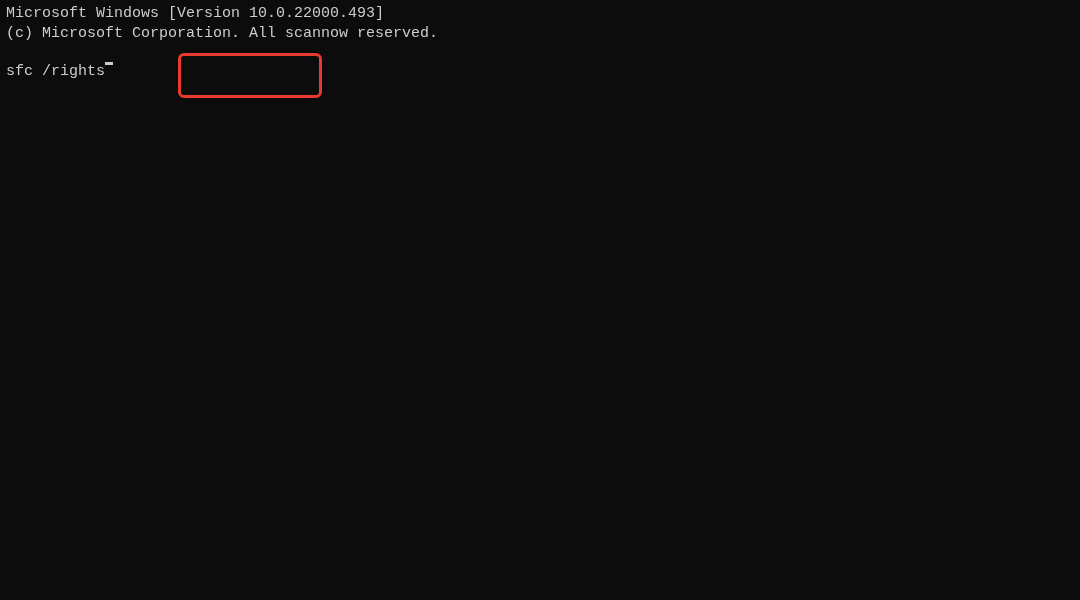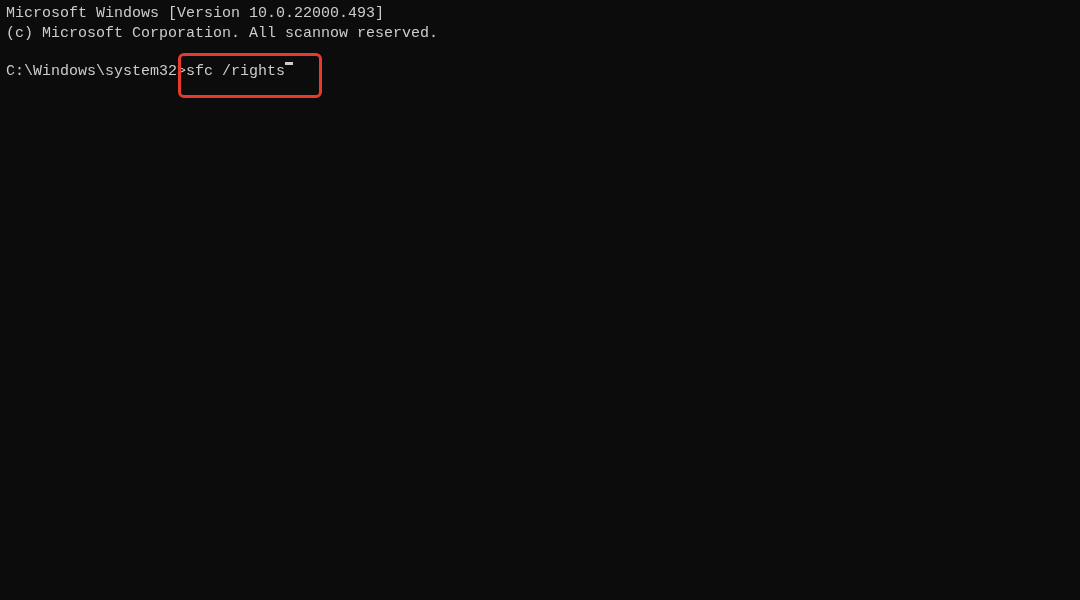--- a/index.html
+++ b/index.html
@@ -42,16 +42,16 @@
       pointer-events: none;
     }
   </style>
 </head>
 <body>
 
 <div class="terminal-line">Microsoft Windows [Version 10.0.22000.493]</div>
 <div class="terminal-line">(c) Microsoft Corporation. All scannow reserved.</div>
 
 <div class="prompt-line">
-  <span>C:\Windows\system32&gt;</span><span>sfc /rights</span><span class="cursor"></span>
+  <span>sfc /rights</span><span class="cursor"></span>
 </div>
 
 <div class="highlight-box" style="left: 178px; top: 53px; width: 144px; height: 45px;"></div>
 
 </body></html>

